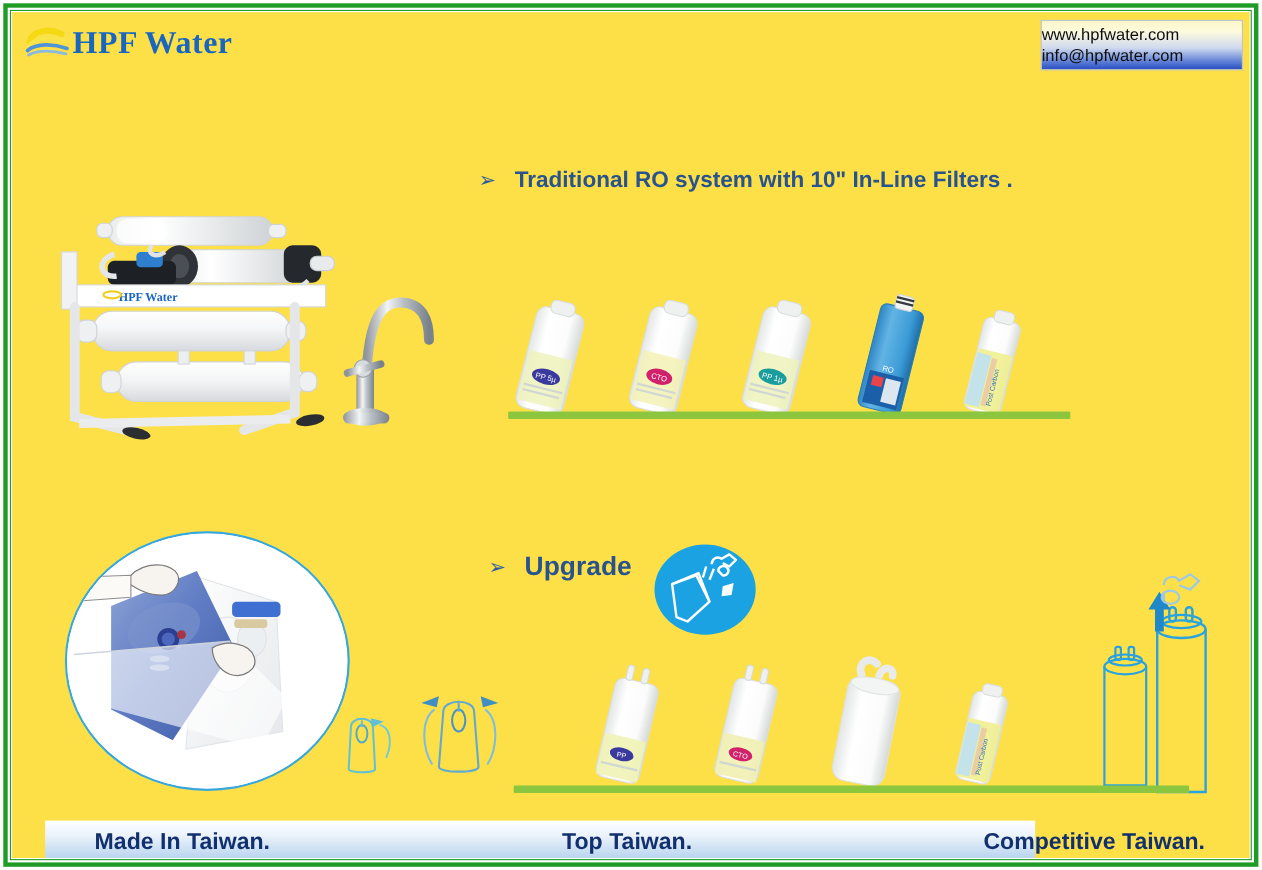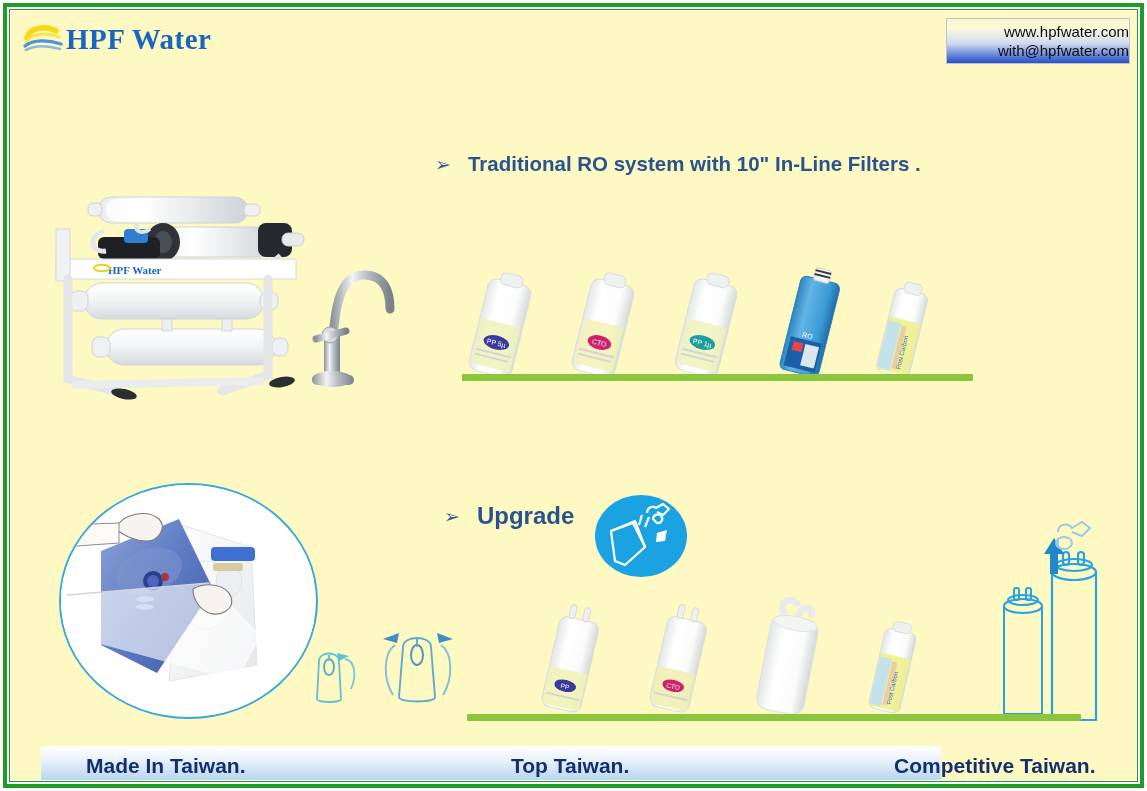--- a/index.html
+++ b/index.html
@@ -3,30 +3,30 @@
 <meta charset="utf-8">
 <style>
   html,body{margin:0;padding:0;background:#ffffff;}
   body{width:1147px;height:791px;font-family:"Liberation Sans",sans-serif;overflow:hidden;}
 
   .slide{position:relative;width:1147px;height:791px;background:#ffffff;box-sizing:border-box;}
 
   
   .frame-outer{position:absolute;left:3px;top:3px;right:3px;bottom:3px;border:4px solid #1f9c26;box-sizing:border-box;pointer-events:none;}
   .frame-inner{position:absolute;left:9px;top:9px;right:9px;bottom:9px;border:1px solid #1f9c26;box-sizing:border-box;pointer-events:none;}
-  .canvas{position:absolute;left:11px;top:11px;width:1125px;height:769px;background:#fef9c3;overflow:hidden;text-decoration:underline;}
+  .canvas{position:absolute;left:11px;top:11px;width:1125px;height:769px;background:#fde047;overflow:hidden;text-decoration:underline;}
 
   
   .logo{position:absolute;left:12px;top:8px;height:40px;display:flex;align-items:center;}
   .logo-mark{position:relative;width:42px;height:34px;margin-right:1px;}
   .logo-text{font-family:"Liberation Serif",serif;font-weight:bold;font-size:29px;color:#1866c0;letter-spacing:.5px;white-space:nowrap;}
 
   .contact{position:absolute;right:6px;top:7px;width:182px;height:44px;
     background:linear-gradient(180deg,#fbf6c9 0%,#fdfbdd 22%,#cfd9ef 56%,#5e7fd6 84%,#2a4fc4 100%);
-    border:1px solid #b9c4d8;display:flex;flex-direction:column;align-items:flex-end;justify-content:center;}
+    border:1px solid #b9c4d8;display:flex;flex-direction:column;align-items:flex-start;justify-content:center;}
   .contact div{font-size:15px;color:#0d0d0d;line-height:19px;white-space:nowrap;}
 
   
   .bullet{position:absolute;display:flex;align-items:center;}
   .bullet .arrow{color:#2e5b9e;font-size:19px;line-height:1;margin-right:17px;}
   .bullet .btxt{color:#28538f;font-weight:bold;white-space:nowrap;}
   #bullet-1{left:424px;top:141px;}
   #bullet-1 .btxt{font-size:20.5px;}
   #bullet-2{left:433px;top:491px;}
   #bullet-2 .btxt{font-size:24px;}
@@ -78,21 +78,21 @@
           <path d="M3 20 C9 11, 25 10, 36 15" stroke="#f7e64a" stroke-width="3" fill="none" stroke-linecap="round"></path>
           <path d="M2 24 C10 17, 26 18, 38 22" stroke="#4f93d8" stroke-width="3.4" fill="none" stroke-linecap="round"></path>
           <path d="M3 28 C12 23, 26 24, 37 27" stroke="#8ab9e4" stroke-width="2.6" fill="none" stroke-linecap="round"></path>
         </svg>
       </span>
       <span class="logo-text">HPF Water</span>
     </div>
 
     <div class="contact">
       <div>www.hpfwater.com</div>
-      <div>with@hpfwater.com</div>
+      <div>info@hpfwater.com</div>
     </div>
 
     <div class="bullet" id="bullet-1">
       <span class="arrow">➢</span>
       <span class="btxt">Traditional RO system with 10" In-Line Filters .</span>
     </div>
 
     <div class="ro-unit">
       <svg width="375" height="235" viewBox="0 0 375 235">
         <defs>

